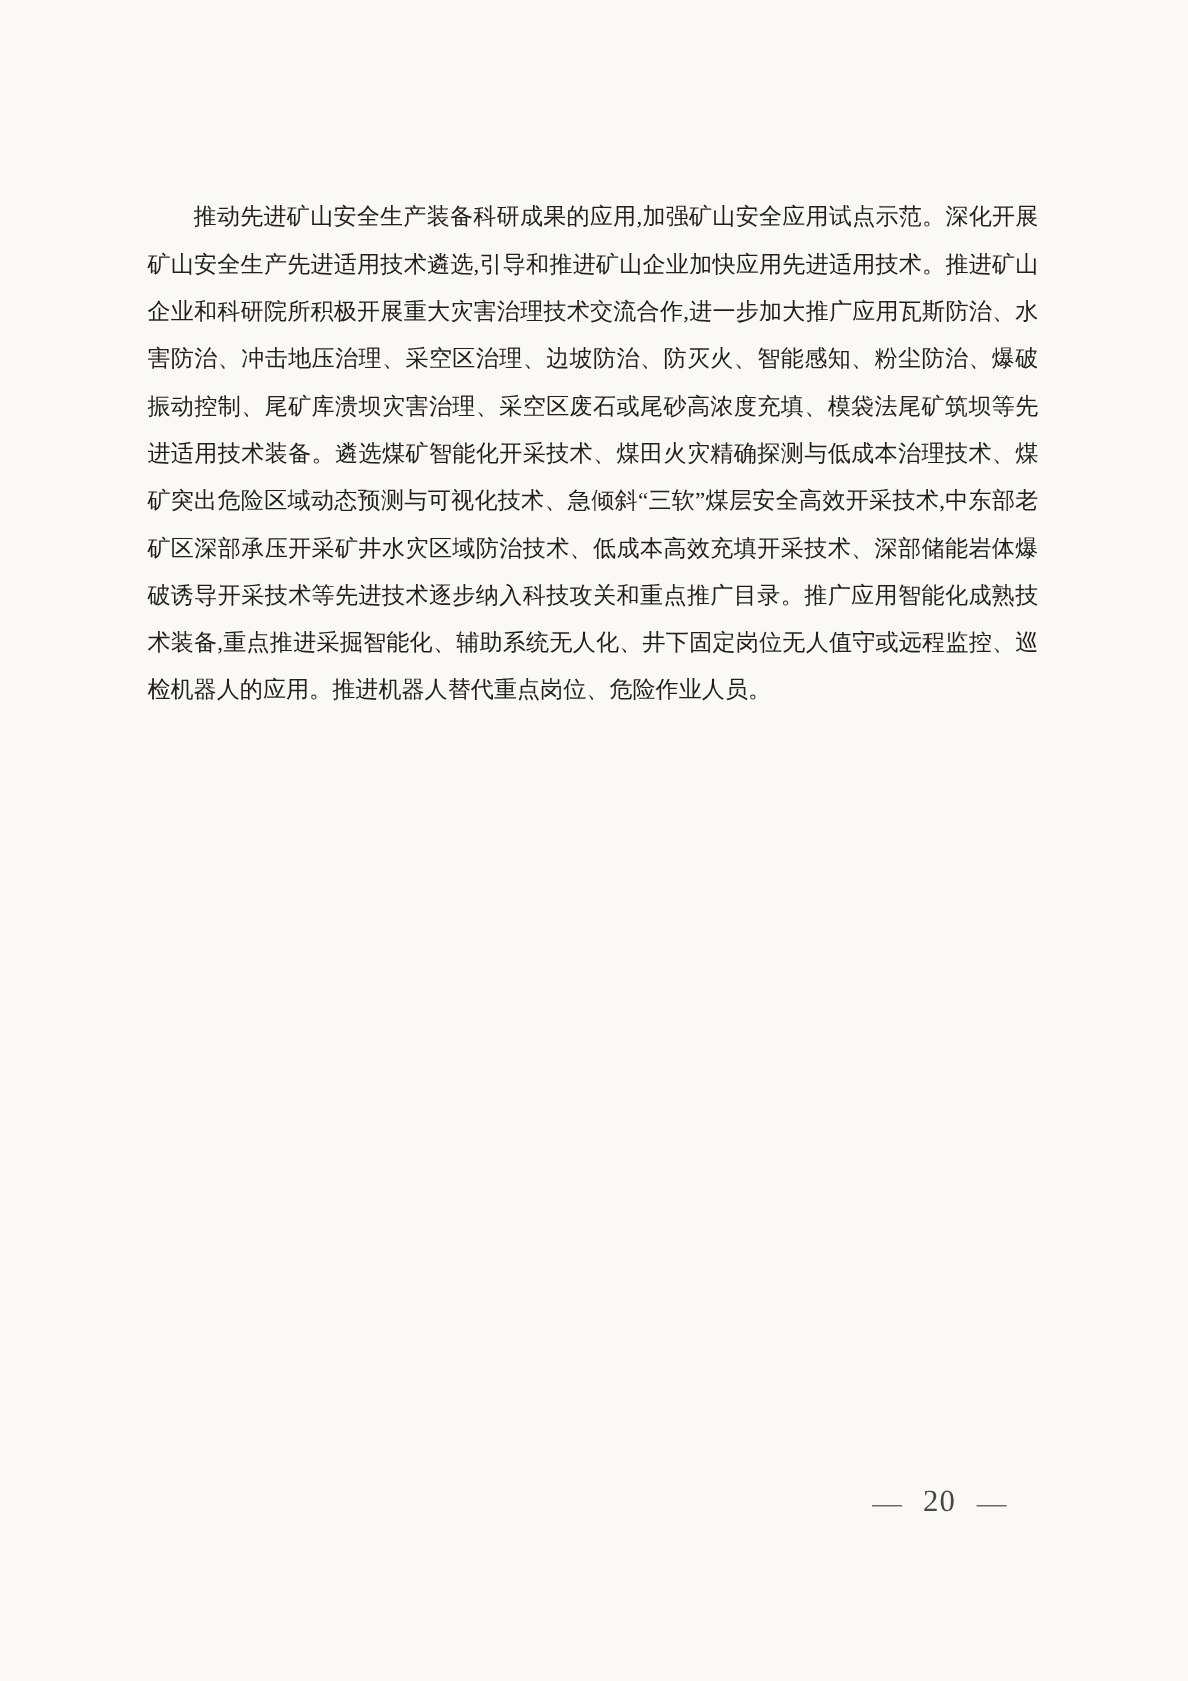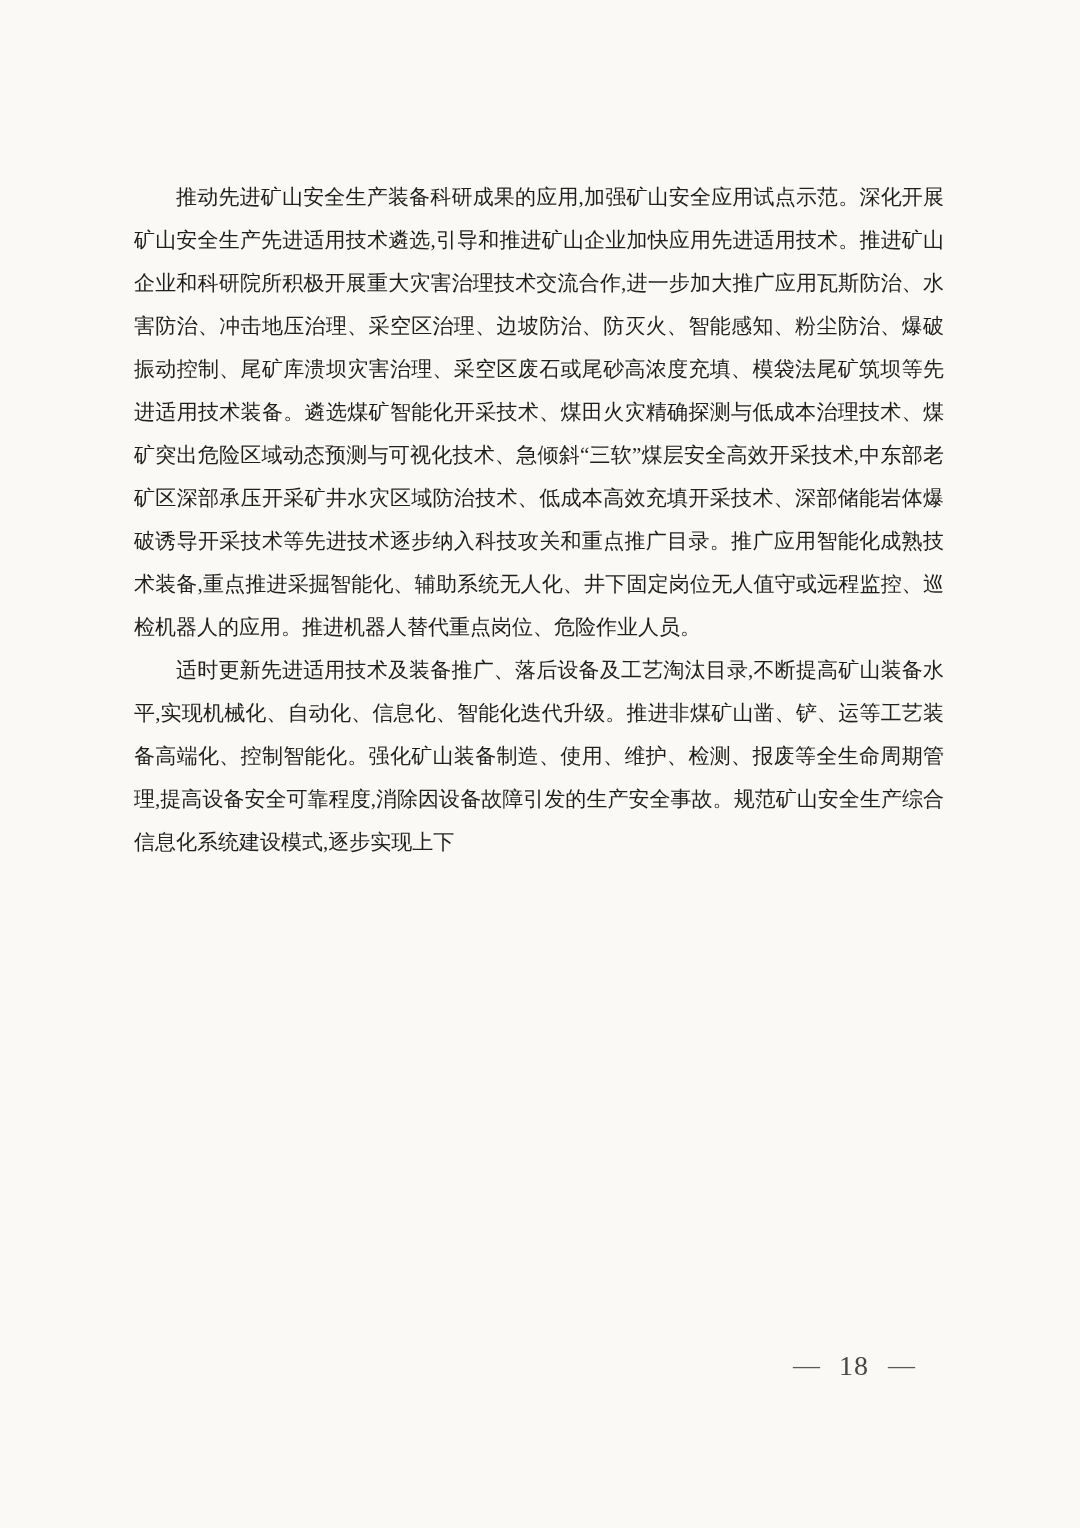--- a/index.html
+++ b/index.html
@@ -61,22 +61,21 @@
     color: #474747;
   }
 </style>
 </head>
 <body>
 
 <div class="page">
 
   <div class="text-block">
     <p class="para">推动先进矿山安全生产装备科研成果的应用,加强矿山安全应用试点示范。深化开展矿山安全生产先进适用技术遴选,引导和推进矿山企业加快应用先进适用技术。推进矿山企业和科研院所积极开展重大灾害治理技术交流合作,进一步加大推广应用瓦斯防治、水害防治、冲击地压治理、采空区治理、边坡防治、防灭火、智能感知、粉尘防治、爆破振动控制、尾矿库溃坝灾害治理、采空区废石或尾砂高浓度充填、模袋法尾矿筑坝等先进适用技术装备。遴选煤矿智能化开采技术、煤田火灾精确探测与低成本治理技术、煤矿突出危险区域动态预测与可视化技术、急倾斜“三软”煤层安全高效开采技术,中东部老矿区深部承压开采矿井水灾区域防治技术、低成本高效充填开采技术、深部储能岩体爆破诱导开采技术等先进技术逐步纳入科技攻关和重点推广目录。推广应用智能化成熟技术装备,重点推进采掘智能化、辅助系统无人化、井下固定岗位无人值守或远程监控、巡检机器人的应用。推进机器人替代重点岗位、危险作业人员。</p>
-    <p class="para">适时更新先进适用技术及装备推广、落后设备及工艺淘汰目录,不断提高矿山装备水平,实现机械化、自动化、信息化、智能化迭代升级。推进非煤矿山凿、铲、运等工艺装备高端化、控制智能化。强化矿山装备制造、使用、维护、检测、报废等全生命周期管理,提高设备安全可靠程度,消除因设备故障引发的生产安全事故。规范矿山安全生产综合信息化系统建设模式,逐步实现上下</p>
   </div>
 
   <div class="footer">
     <span class="dash">—</span>
-    <span class="num">18</span>
+    <span class="num">20</span>
     <span class="dash">—</span>
   </div>
 
 </div>
 
 </body></html>

